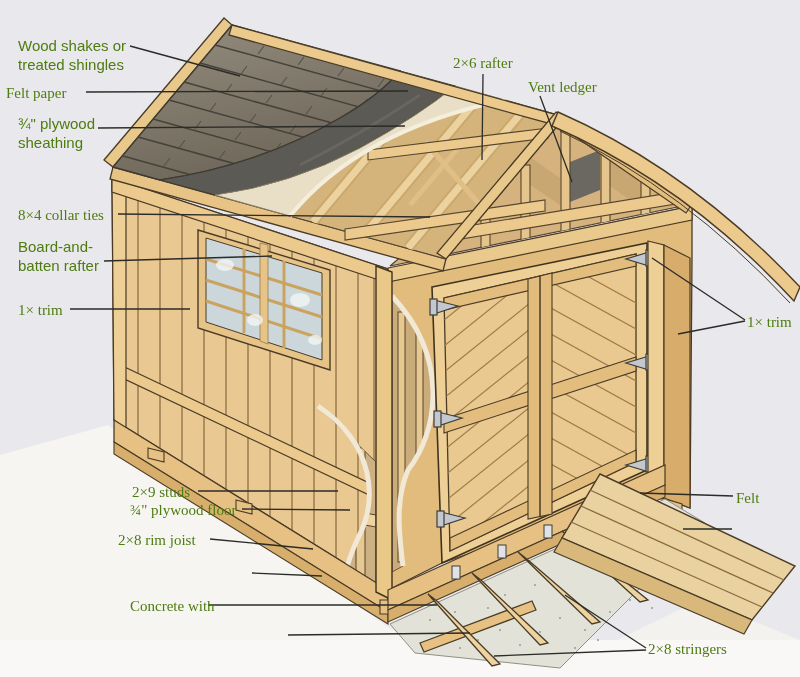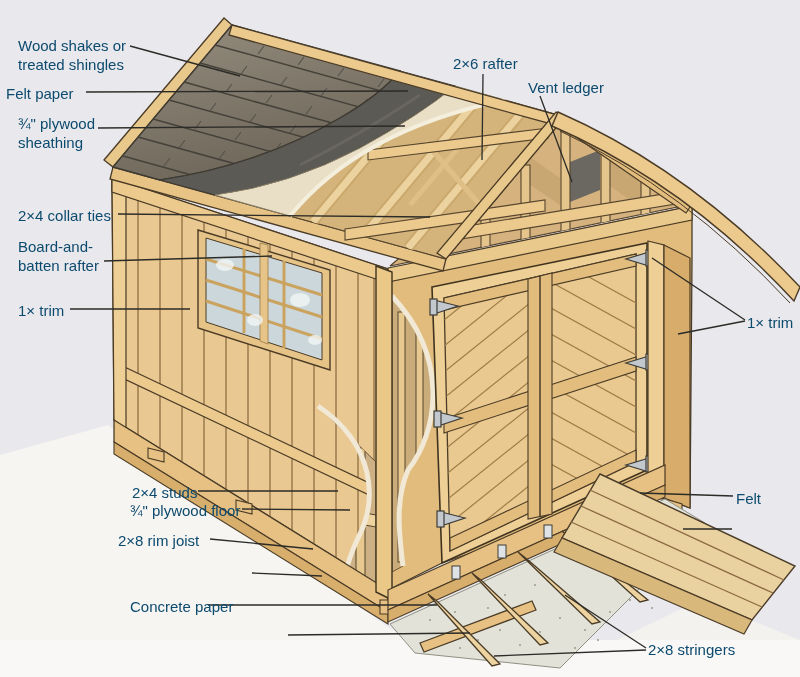--- a/index.html
+++ b/index.html
@@ -1,22 +1,22 @@
 <!DOCTYPE html>
 <html><head>
 <meta charset="utf-8">
 <style>
   html,body{margin:0;padding:0;}
   body{width:800px;height:677px;position:relative;overflow:hidden;
        font-family:"Liberation Sans", sans-serif;background:#e9e8ec;}
   #stage{position:absolute;left:0;top:0;width:800px;height:677px;}
   svg{position:absolute;left:0;top:0;}
-  .lbl{position:absolute;font-size:15px;line-height:19px;color:#0c4a6e;
+  .lbl{position:absolute;font-size:15px;line-height:19px;color:#4d7c0f;
        font-family:"Liberation Sans", sans-serif;}
-  .nw{white-space:nowrap;}
+  .nw{white-space:nowrap;font-family:Liberation Serif, serif;}
 </style>
 </head>
 <body>
 
 <div id="stage">
 <svg width="800" height="677" viewBox="0 0 800 677">
   <defs>
     <linearGradient id="shGrad" x1="0" y1="0" x2="0.4" y2="1">
       <stop offset="0" stop-color="#958d7e"></stop>
           <stop offset="1" stop-color="#6e675a"></stop>
@@ -364,25 +364,25 @@
     <polyline points="733,496 640,493"></polyline>
     <polyline points="732,529 683,529"></polyline>
     <polyline points="646,648 565,595"></polyline>
     <polyline points="646,650 494,656"></polyline>
   </g>
 </svg>
 
 <div class="lbl" style="left:18px;top:36px;width:115px">Wood shakes or treated shingles</div>
 <div class="lbl nw" style="left:6px;top:84px">Felt paper</div>
 <div class="lbl" style="left:18px;top:114px;width:92px">¾" plywood sheathing</div>
-<div class="lbl nw" style="left:18px;top:206px">2×4 collar ties</div>
+<div class="lbl nw" style="left:18px;top:206px">8×4 collar ties</div>
 <div class="lbl" style="left:18px;top:237px;width:100px">Board-and-batten rafter</div>
 <div class="lbl nw" style="left:18px;top:301px">1× trim</div>
-<div class="lbl nw" style="left:132px;top:483px">2×4 studs</div>
+<div class="lbl nw" style="left:132px;top:483px">2×9 studs</div>
 <div class="lbl nw" style="left:130px;top:501px">¾" plywood floor</div>
 <div class="lbl nw" style="left:118px;top:531px">2×8 rim joist</div>
-<div class="lbl nw" style="left:130px;top:597px">Concrete paper</div>
+<div class="lbl nw" style="left:130px;top:597px">Concrete with</div>
 <div class="lbl nw" style="left:453px;top:54px">2×6 rafter</div>
 <div class="lbl nw" style="left:528px;top:78px">Vent ledger</div>
 <div class="lbl nw" style="left:747px;top:313px">1× trim</div>
 <div class="lbl nw" style="left:736px;top:489px">Felt</div>
 <div class="lbl nw" style="left:648px;top:640px">2×8 stringers</div>
 </div>
 
 </body></html>

